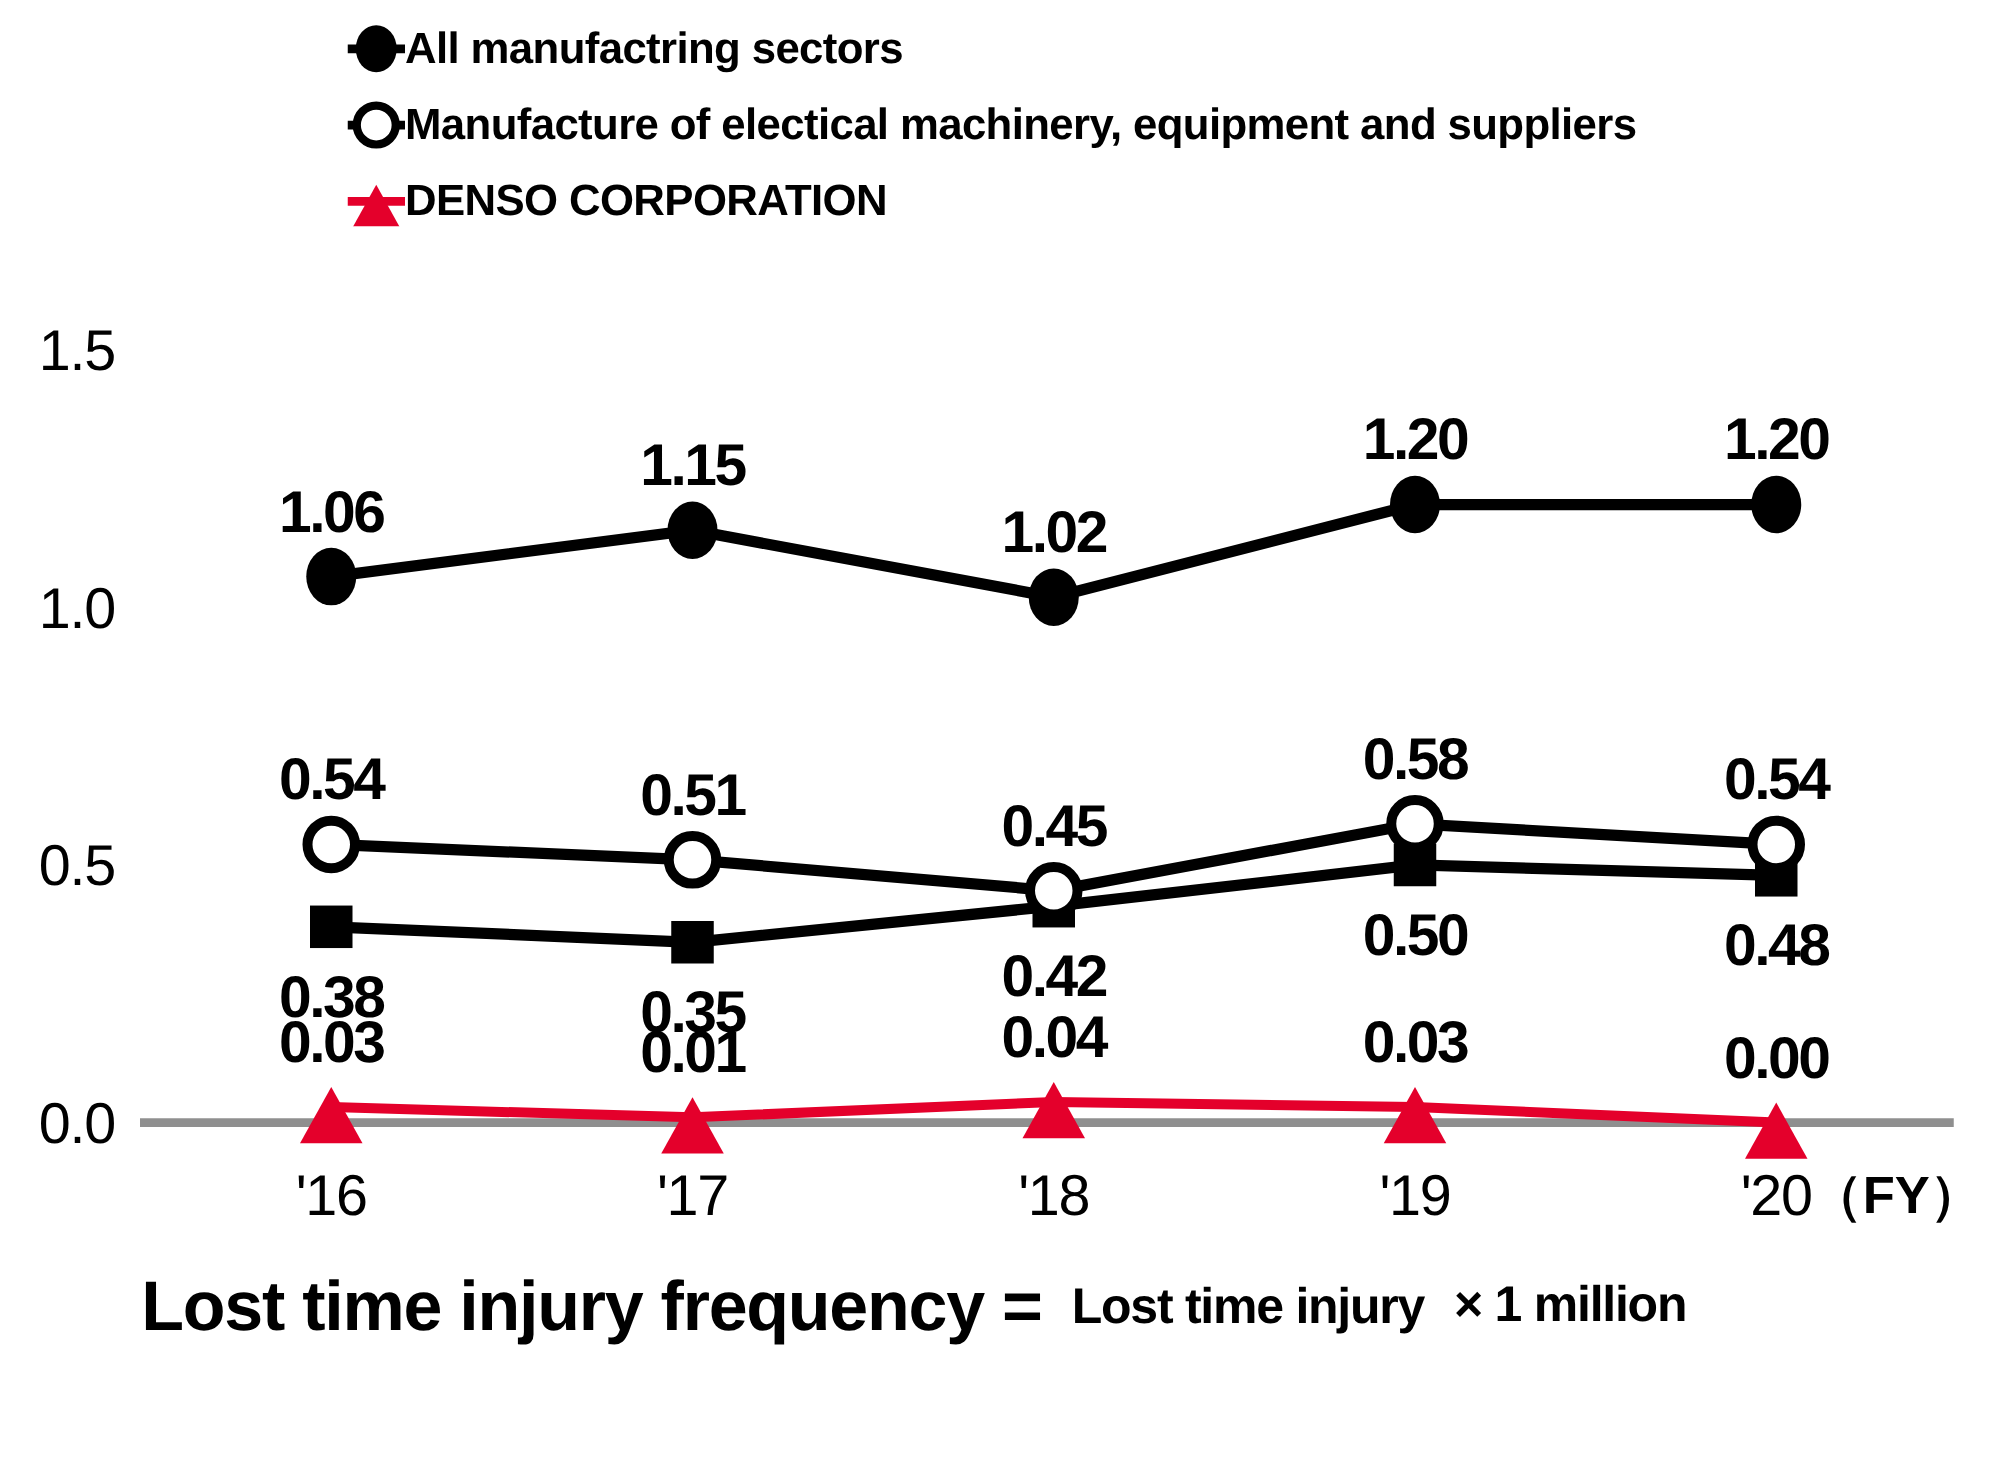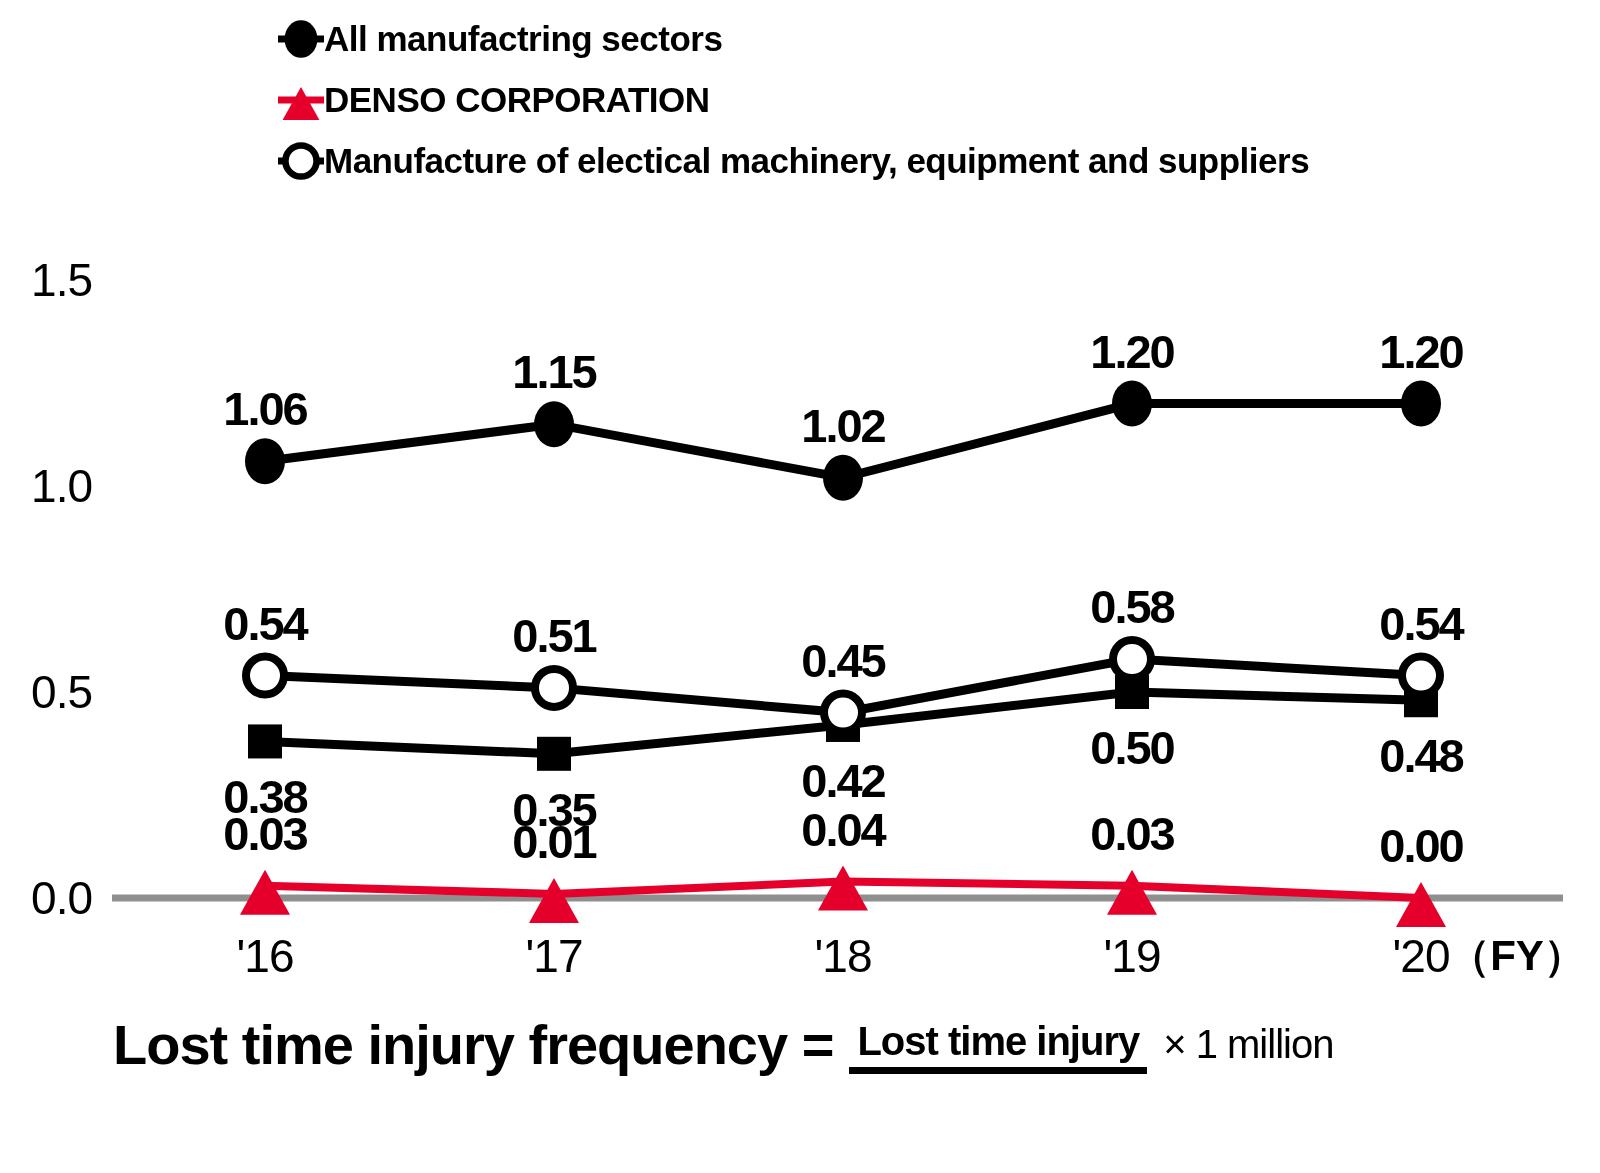--- a/index.html
+++ b/index.html
@@ -13,51 +13,51 @@
   .legend-marker{width:46px;height:40px;flex:0 0 46px;}
   .legend-label{font-size:35px;font-weight:bold;letter-spacing:-0.5px;white-space:nowrap;}
   
   #chart-svg{position:absolute;left:0;top:0;}
   .axis-label{font-family:"Liberation Sans",sans-serif;font-size:46px;font-weight:normal;fill:#000;letter-spacing:-1px;}
   .x-suffix{font-family:"Liberation Sans",sans-serif;font-size:42px;font-weight:bold;fill:#000;}
   .value-label{font-family:"Liberation Sans",sans-serif;font-size:47px;font-weight:bold;fill:#000;letter-spacing:-2px;}
   
   #formula{position:absolute;left:113px;top:1012px;display:flex;align-items:center;}
   .formula-lhs{font-size:56px;font-weight:bold;letter-spacing:-1px;white-space:nowrap;}
-  .fraction{display:flex;flex-direction:column;align-items:flex-start;margin:0 16px;}
+  .fraction{display:flex;flex-direction:row;align-items:flex-start;margin:0 16px;}
   .fraction .numerator,.fraction .denominator{font-size:40px;font-weight:bold;letter-spacing:-1px;padding:0 8px;line-height:52px;white-space:nowrap;}
   .fraction .frac-bar{height:7px;background:#000;width:100%;}
-  .formula-suffix{font-size:40px;font-weight:normal;letter-spacing:-1px;white-space:nowrap;}
+  .formula-suffix{font-size:40px;font-weight:bold;letter-spacing:-1px;white-space:nowrap;}
 </style>
 </head>
 <body>
 
 <div id="page">
 
   <div id="legend">
       <div class="legend-row">
         <svg class="legend-marker" viewBox="0 0 46 40">
           <line x1="0" y1="20" x2="46" y2="20" stroke="#000000" stroke-width="7"></line>
           <ellipse cx="23" cy="20" rx="16.4" ry="18.86" fill="#000000"></ellipse>
         </svg>
         <span class="legend-label">All manufactring sectors</span>
       </div>
       <div class="legend-row">
         <svg class="legend-marker" viewBox="0 0 46 40">
+          <line x1="0" y1="20" x2="46" y2="20" stroke="#000000" stroke-width="7"></line>
+          <circle cx="23" cy="20" r="15.579999999999998" fill="#ffffff" stroke="#000000" stroke-width="6.56"></circle>
+        </svg>
+        <span class="legend-label">Manufacture of electical machinery, equipment and suppliers</span>
+      </div>
+      <div class="legend-row">
+        <svg class="legend-marker" viewBox="0 0 46 40">
           <line x1="0" y1="20" x2="46" y2="20" stroke="#e4002b" stroke-width="7"></line>
           <polygon points="23,6.879999999999999 2.5,43.78 43.5,43.78" fill="#e4002b"></polygon>
         </svg>
         <span class="legend-label">DENSO CORPORATION</span>
-      </div>
-      <div class="legend-row">
-        <svg class="legend-marker" viewBox="0 0 46 40">
-          <line x1="0" y1="20" x2="46" y2="20" stroke="#000000" stroke-width="7"></line>
-          <circle cx="23" cy="20" r="15.579999999999998" fill="#ffffff" stroke="#000000" stroke-width="6.56"></circle>
-        </svg>
-        <span class="legend-label">Manufacture of electical machinery, equipment and suppliers</span>
       </div>
     </div>
 
   <svg id="chart-svg" width="1600" height="1000" viewBox="0 0 1600 1000">
       <line x1="112" y1="898" x2="1563" y2="898" stroke="#8f8f8f" stroke-width="7"></line>
       <text x="92" y="914" text-anchor="end" class="axis-label">0.0</text>
       <text x="92" y="708" text-anchor="end" class="axis-label">0.5</text>
       <text x="92" y="502" text-anchor="end" class="axis-label">1.0</text>
       <text x="92" y="296" text-anchor="end" class="axis-label">1.5</text>
       <text x="265" y="972" text-anchor="middle" class="axis-label">'16</text>

